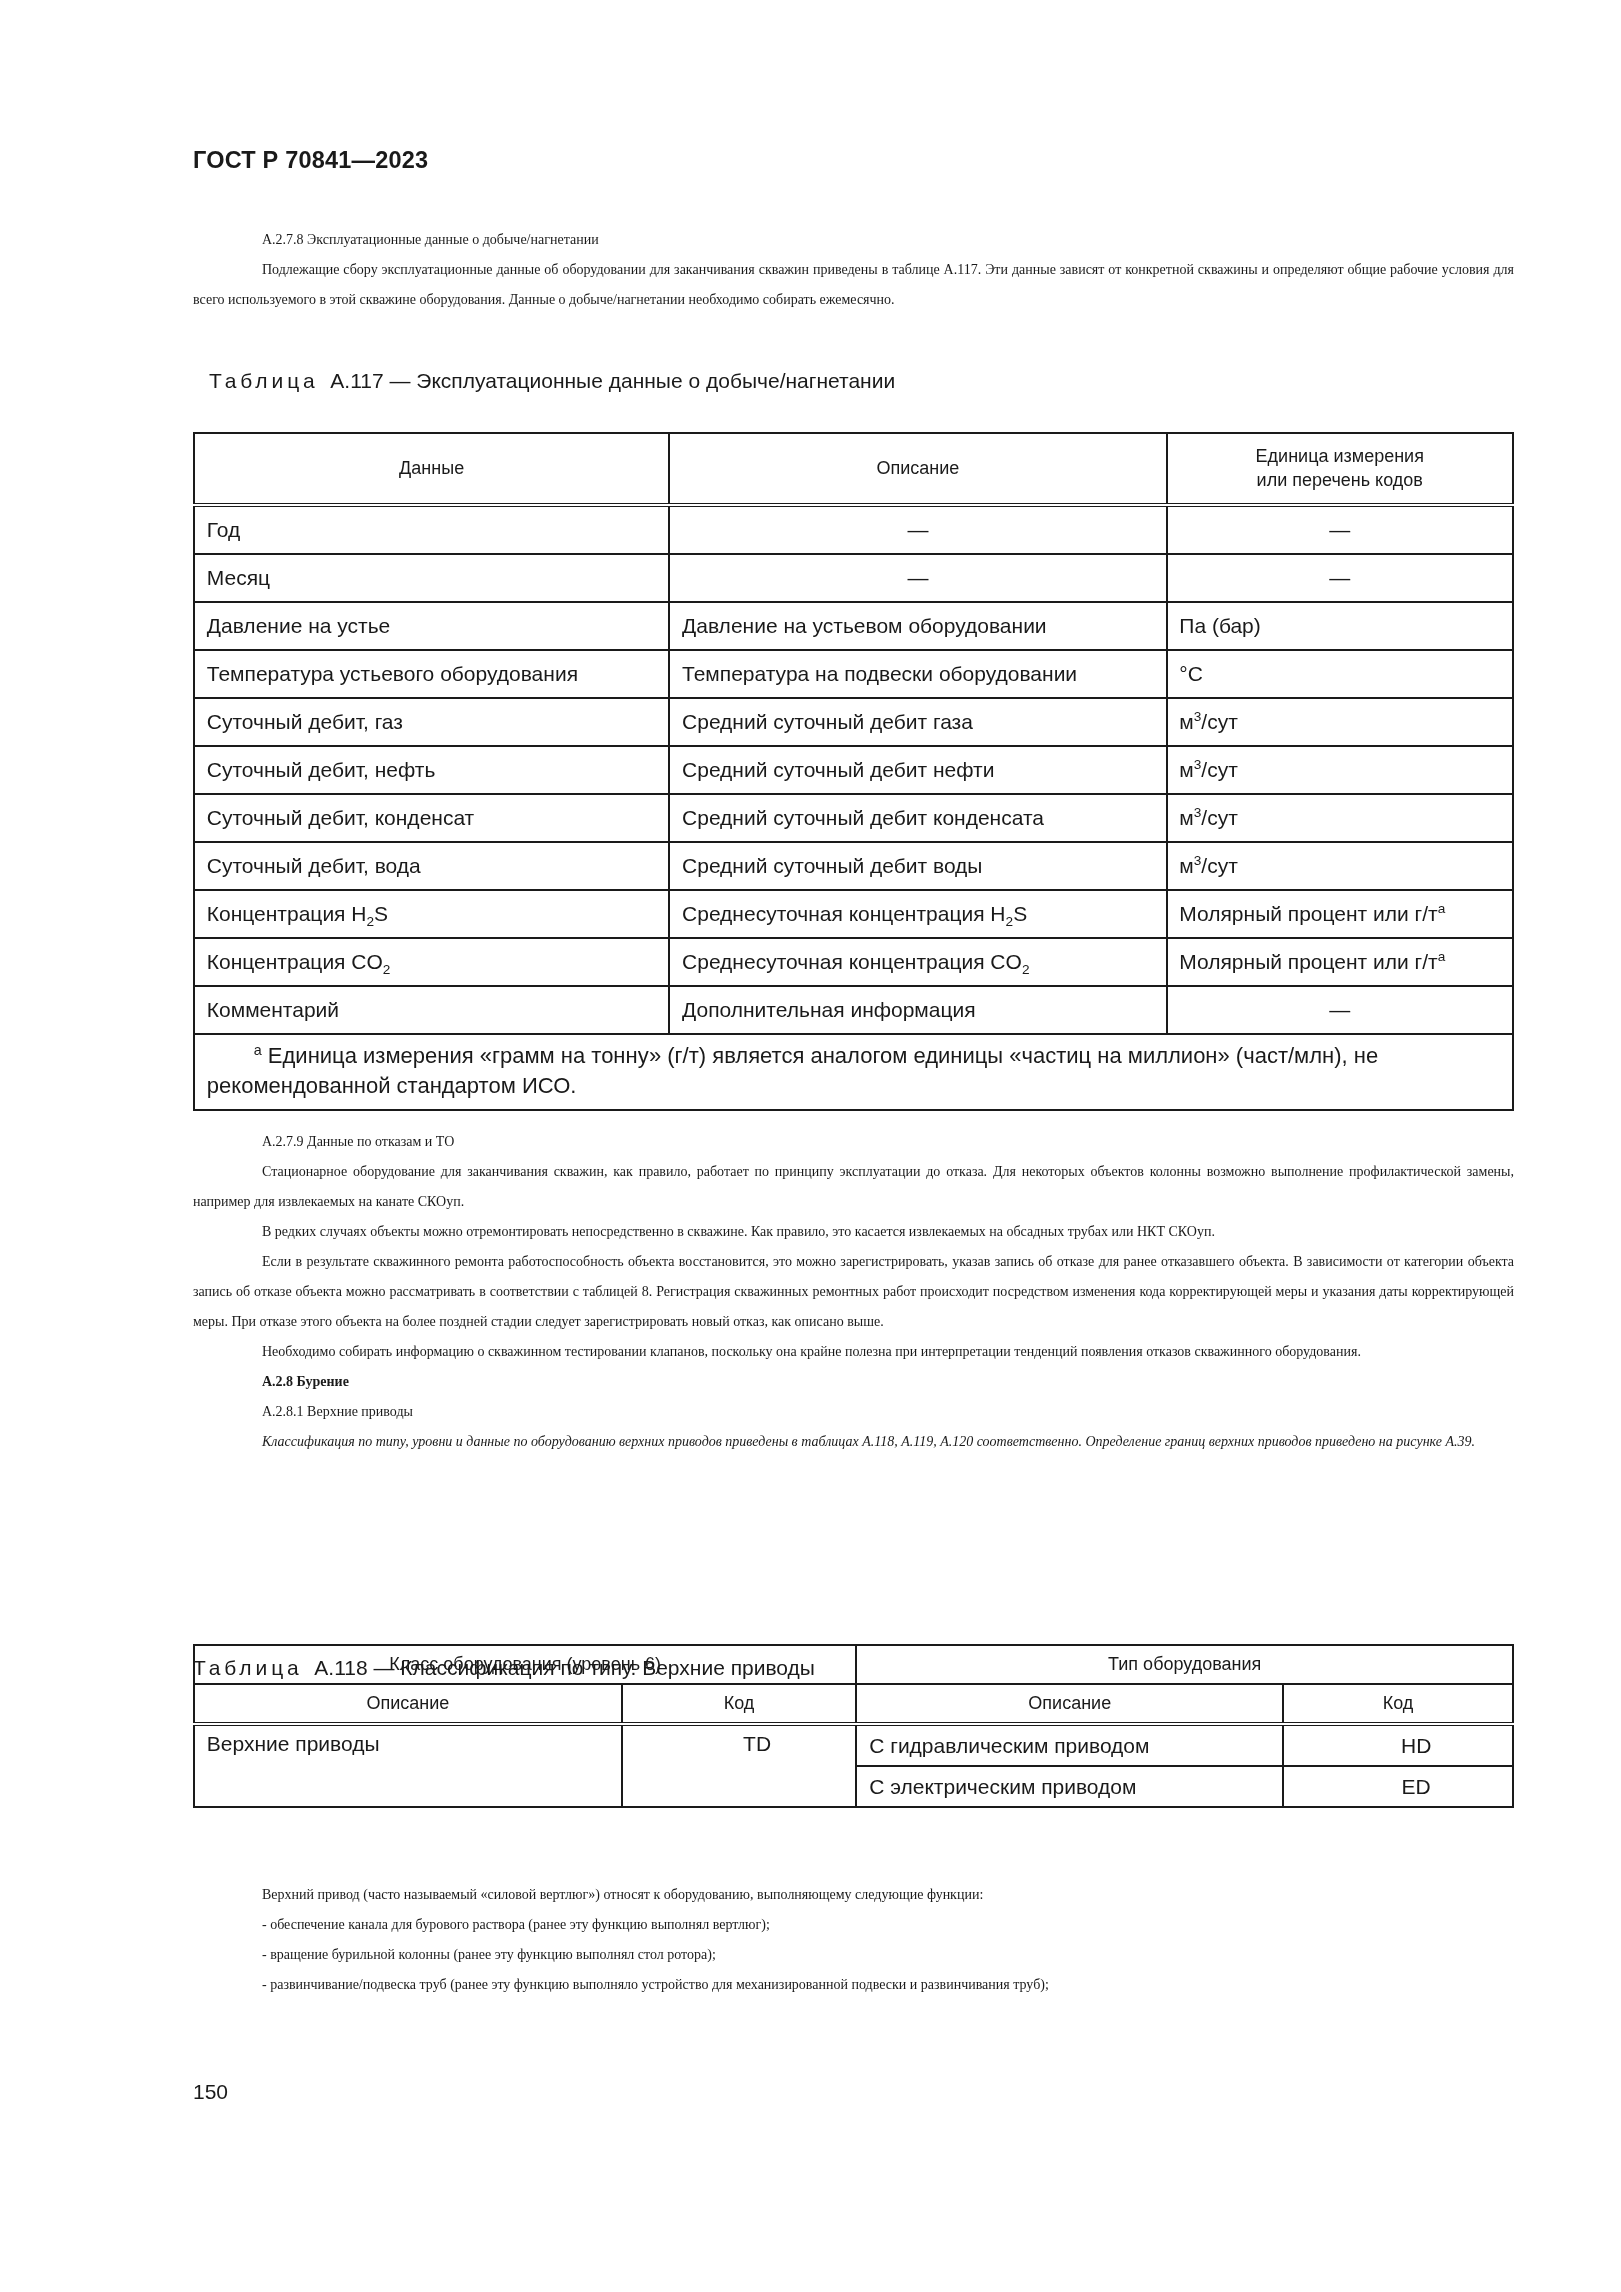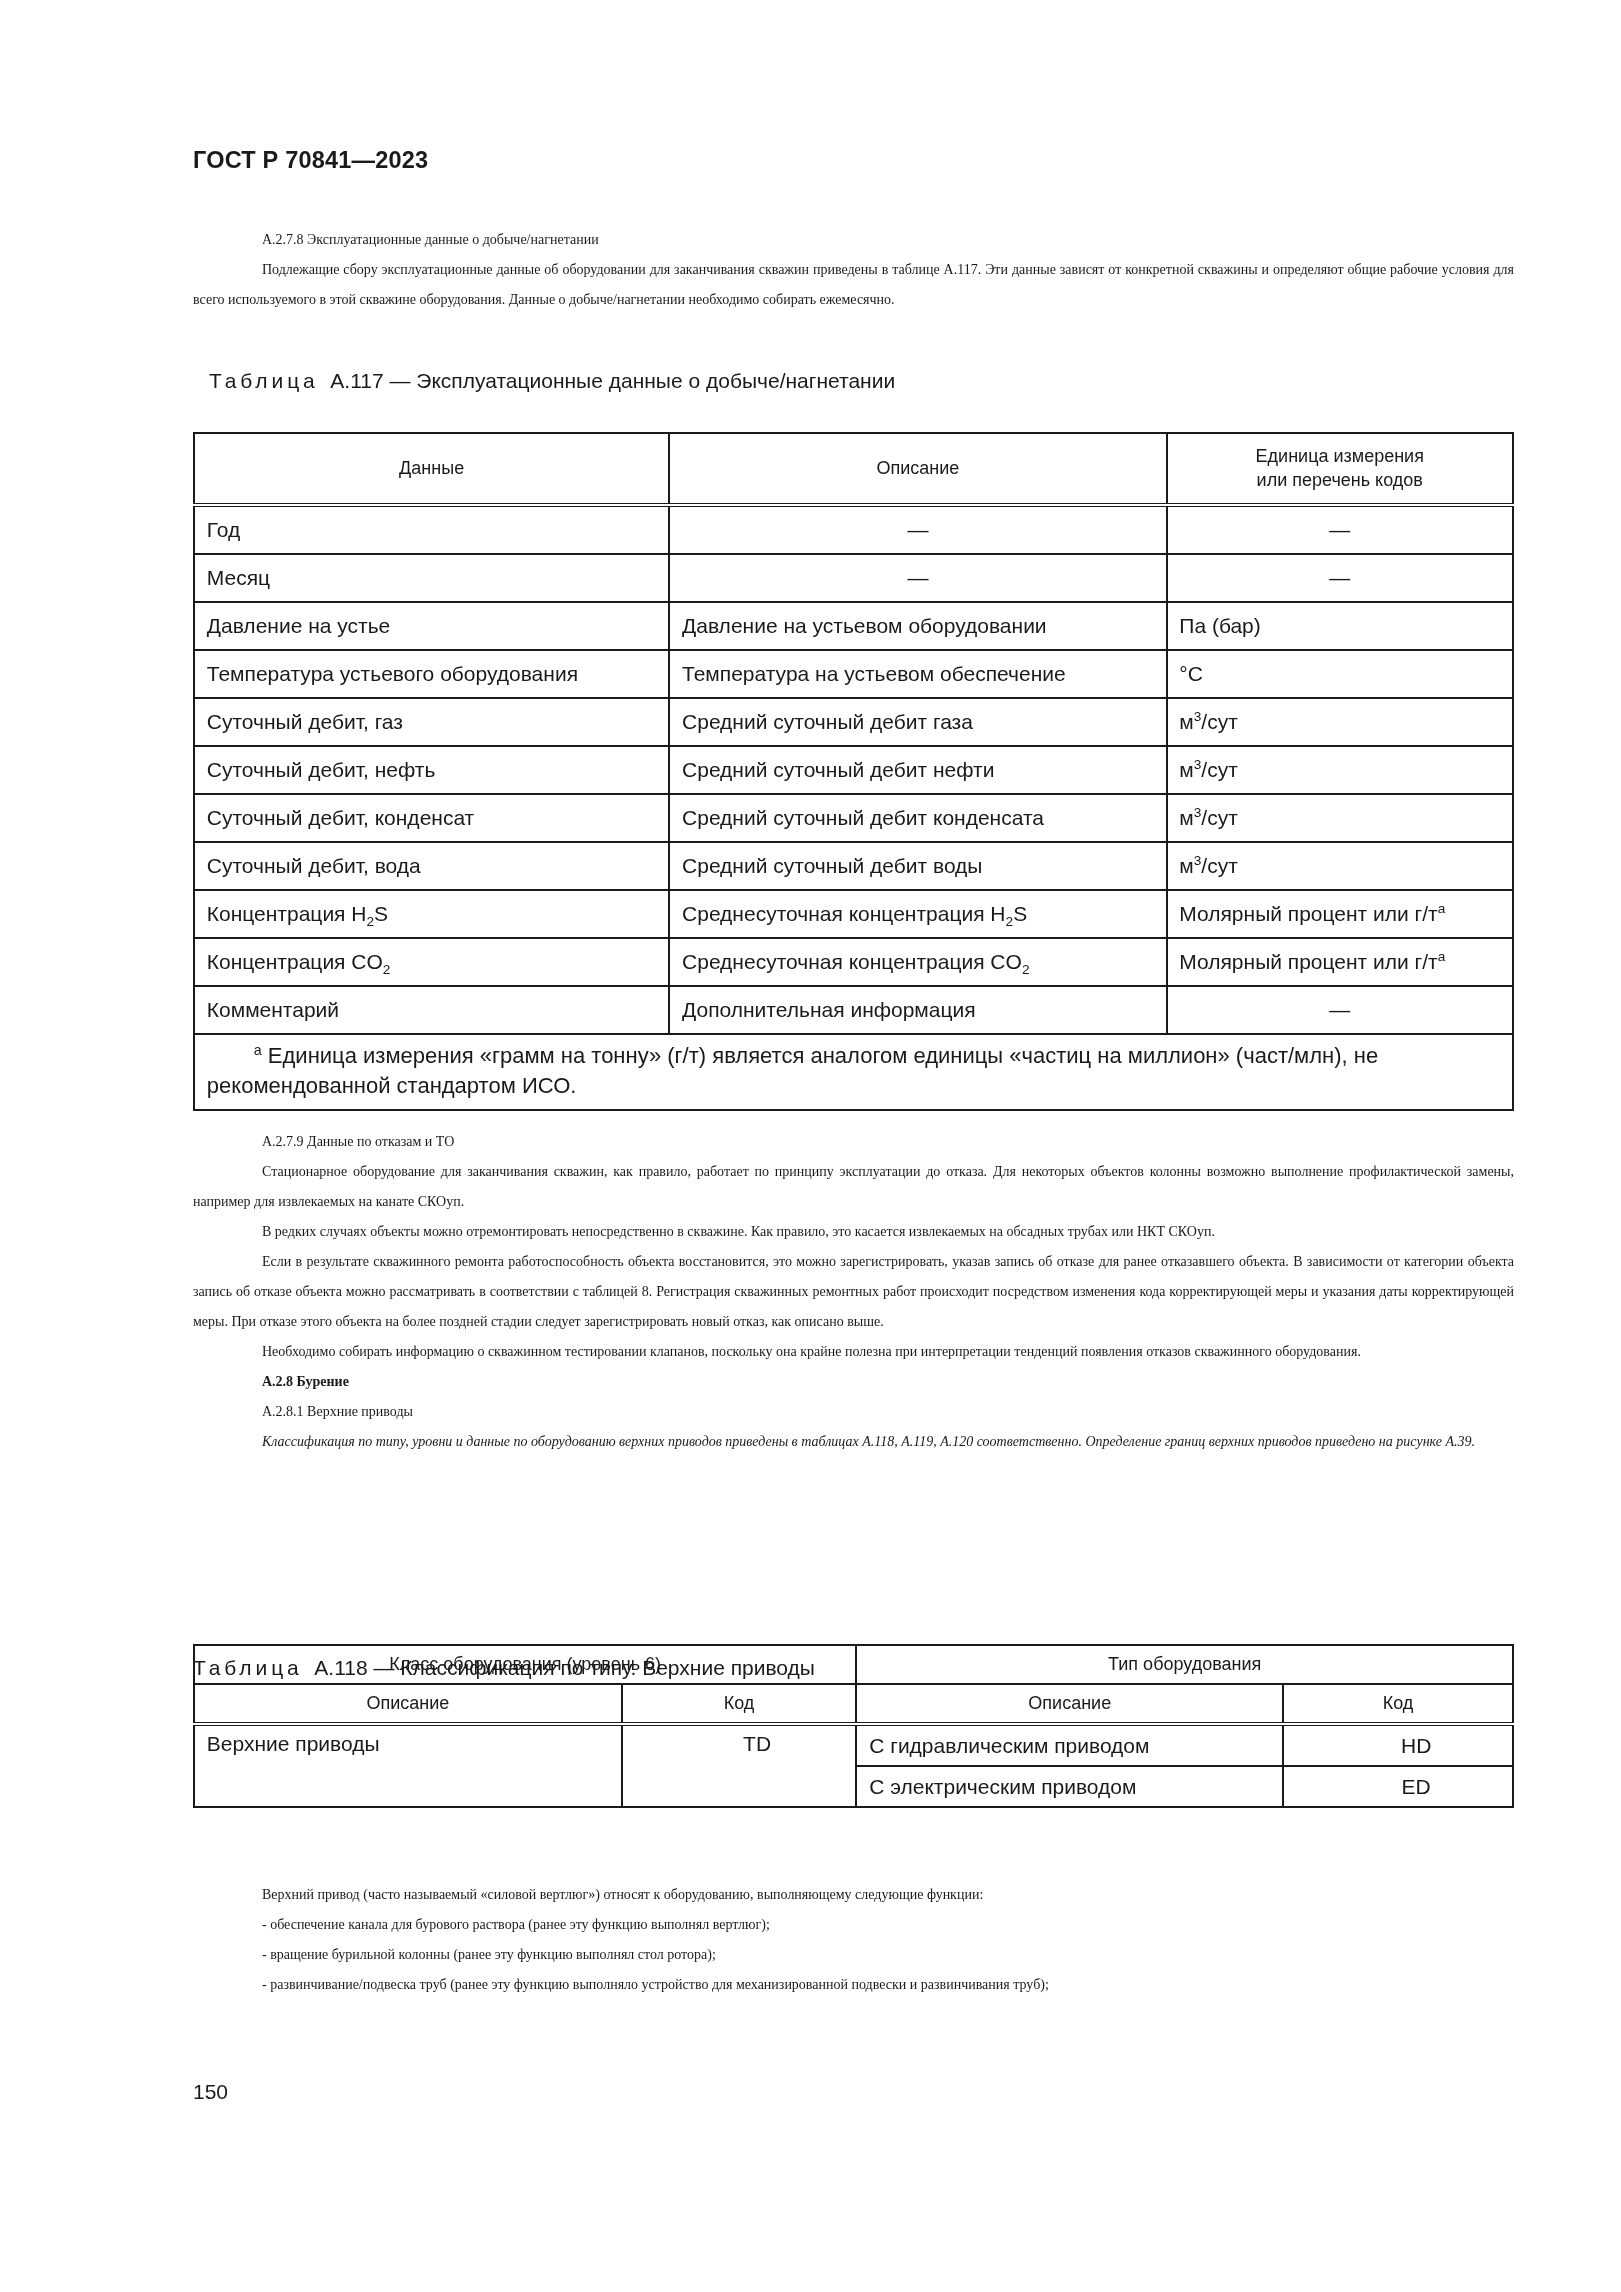--- a/index.html
+++ b/index.html
@@ -71,21 +71,21 @@
           <td class="center">—</td>
           <td class="center">—</td>
         </tr>
         <tr>
           <td>Давление на устье</td>
           <td>Давление на устьевом оборудовании</td>
           <td>Па (бар)</td>
         </tr>
         <tr>
           <td>Температура устьевого оборудования</td>
-          <td>Температура на устьевом обеспечение</td>
+          <td>Температура на подвески оборудовании</td>
           <td>°C</td>
         </tr>
         <tr>
           <td>Суточный дебит, газ</td>
           <td>Средний суточный дебит газа</td>
           <td><span>м</span><sup>3</sup><span>/сут</span></td>
         </tr>
         <tr>
           <td>Суточный дебит, нефть</td>
           <td>Средний суточный дебит нефти</td>

